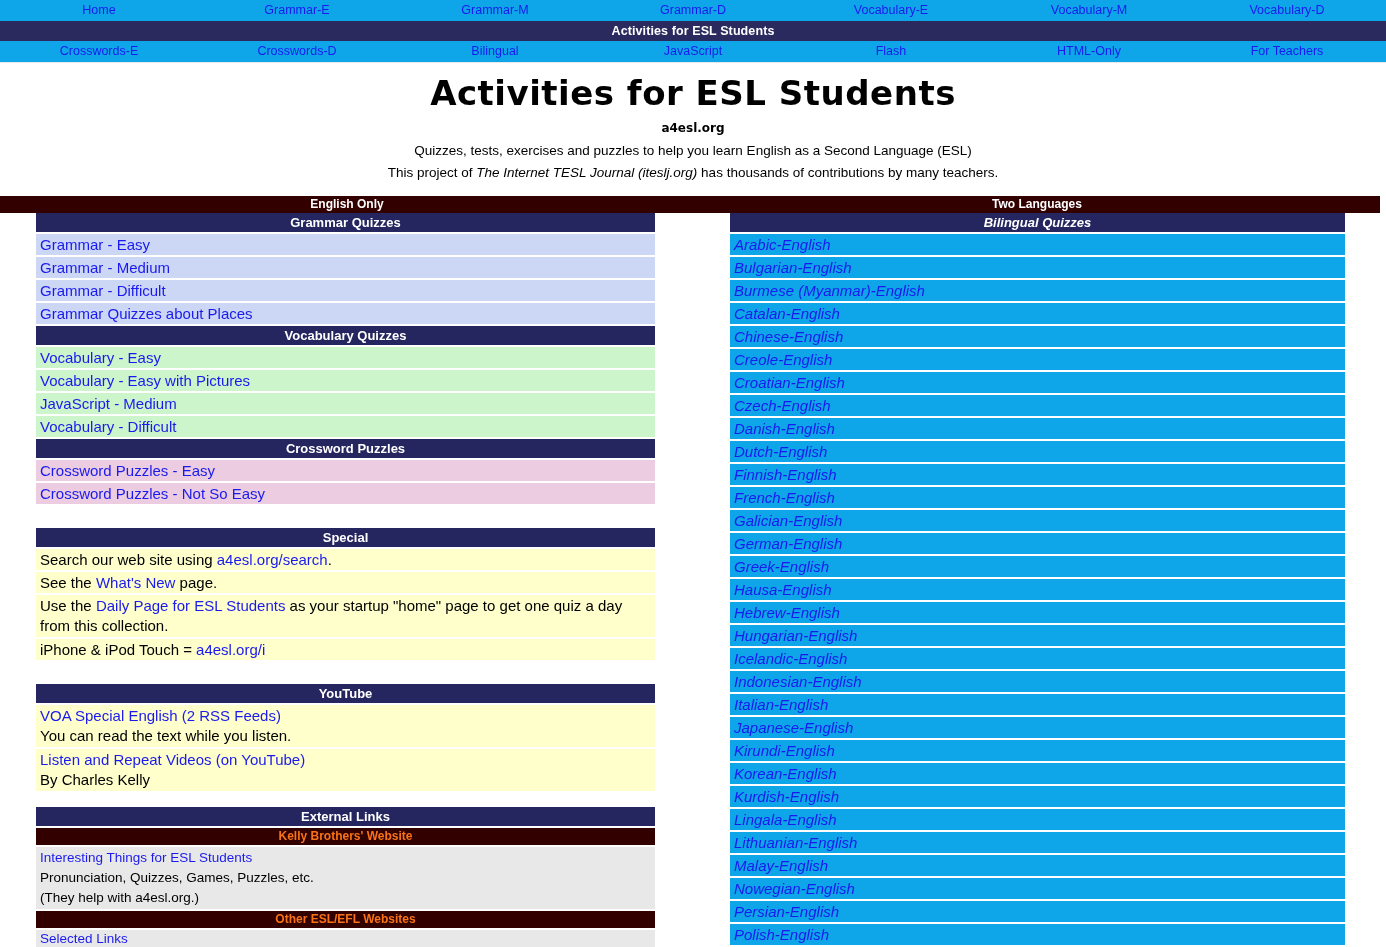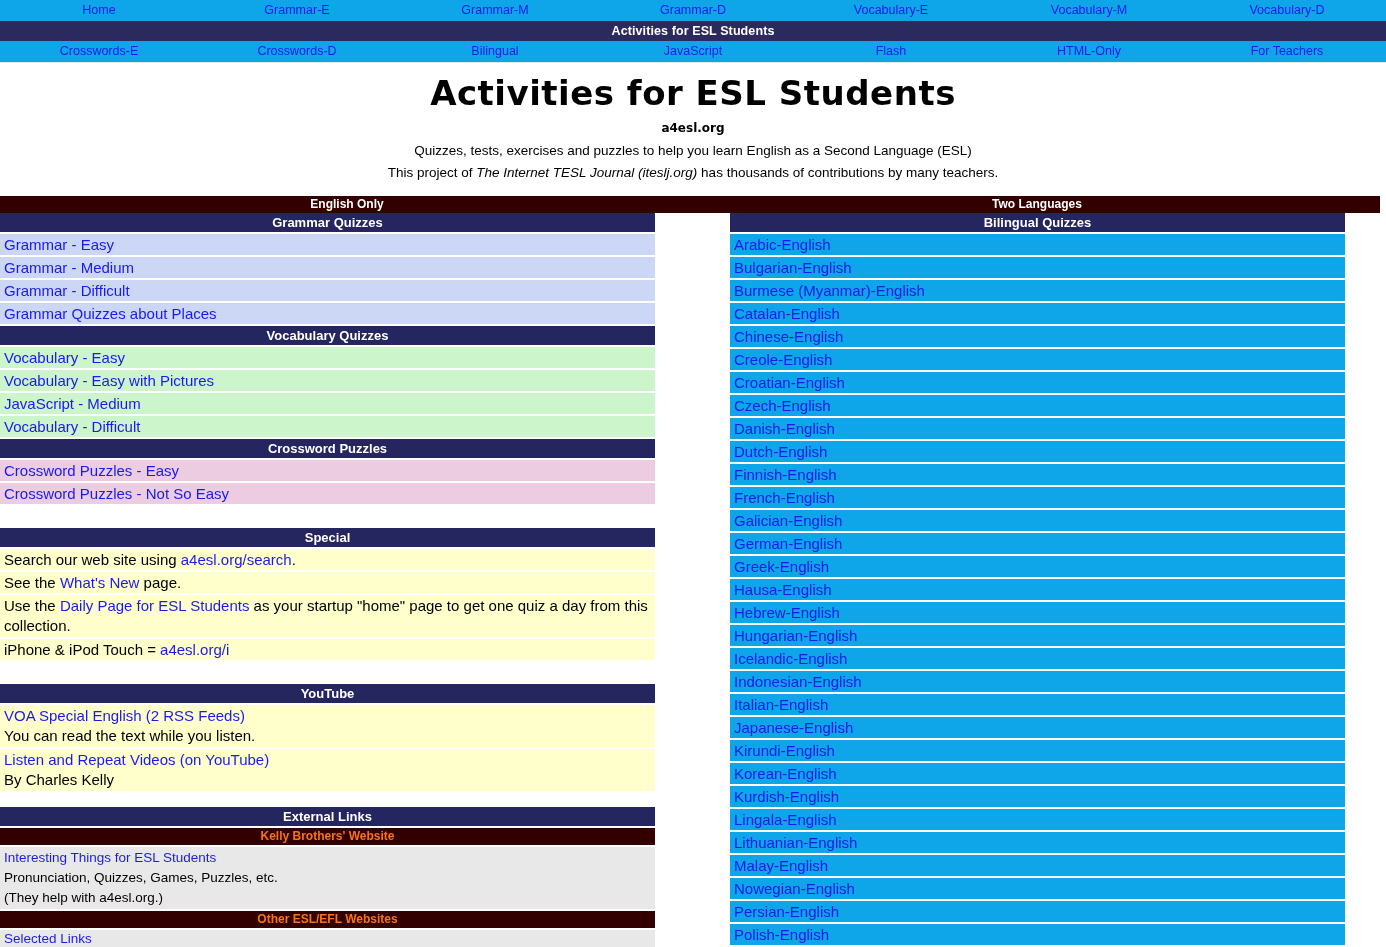--- a/index.html
+++ b/index.html
@@ -84,22 +84,22 @@
     color: #ffffff;
     font-size: 12px;
     font-weight: bold;
     text-align: center;
     height: 17px;
     line-height: 17px;
   }
   .col-left  .bannerbar { width: 694px; }
   .col-right .bannerbar { width: 686px; }
 
-  .inner { padding-right: 39px; }
-  .col-right .inner { padding-left: 36px; padding-right: 41px; }
+  .inner { padding-left: 36px; padding-right: 39px; }
+  .col-right .inner { padding-left: 36px; padding-right: 41px; font-style: italic; }
 
   .sechead {
     background: #252560;
     color: #ffffff;
     font-size: 13px;
     font-weight: bold;
     text-align: center;
     height: 19px;
     line-height: 19px;
     margin-bottom: 2px;

